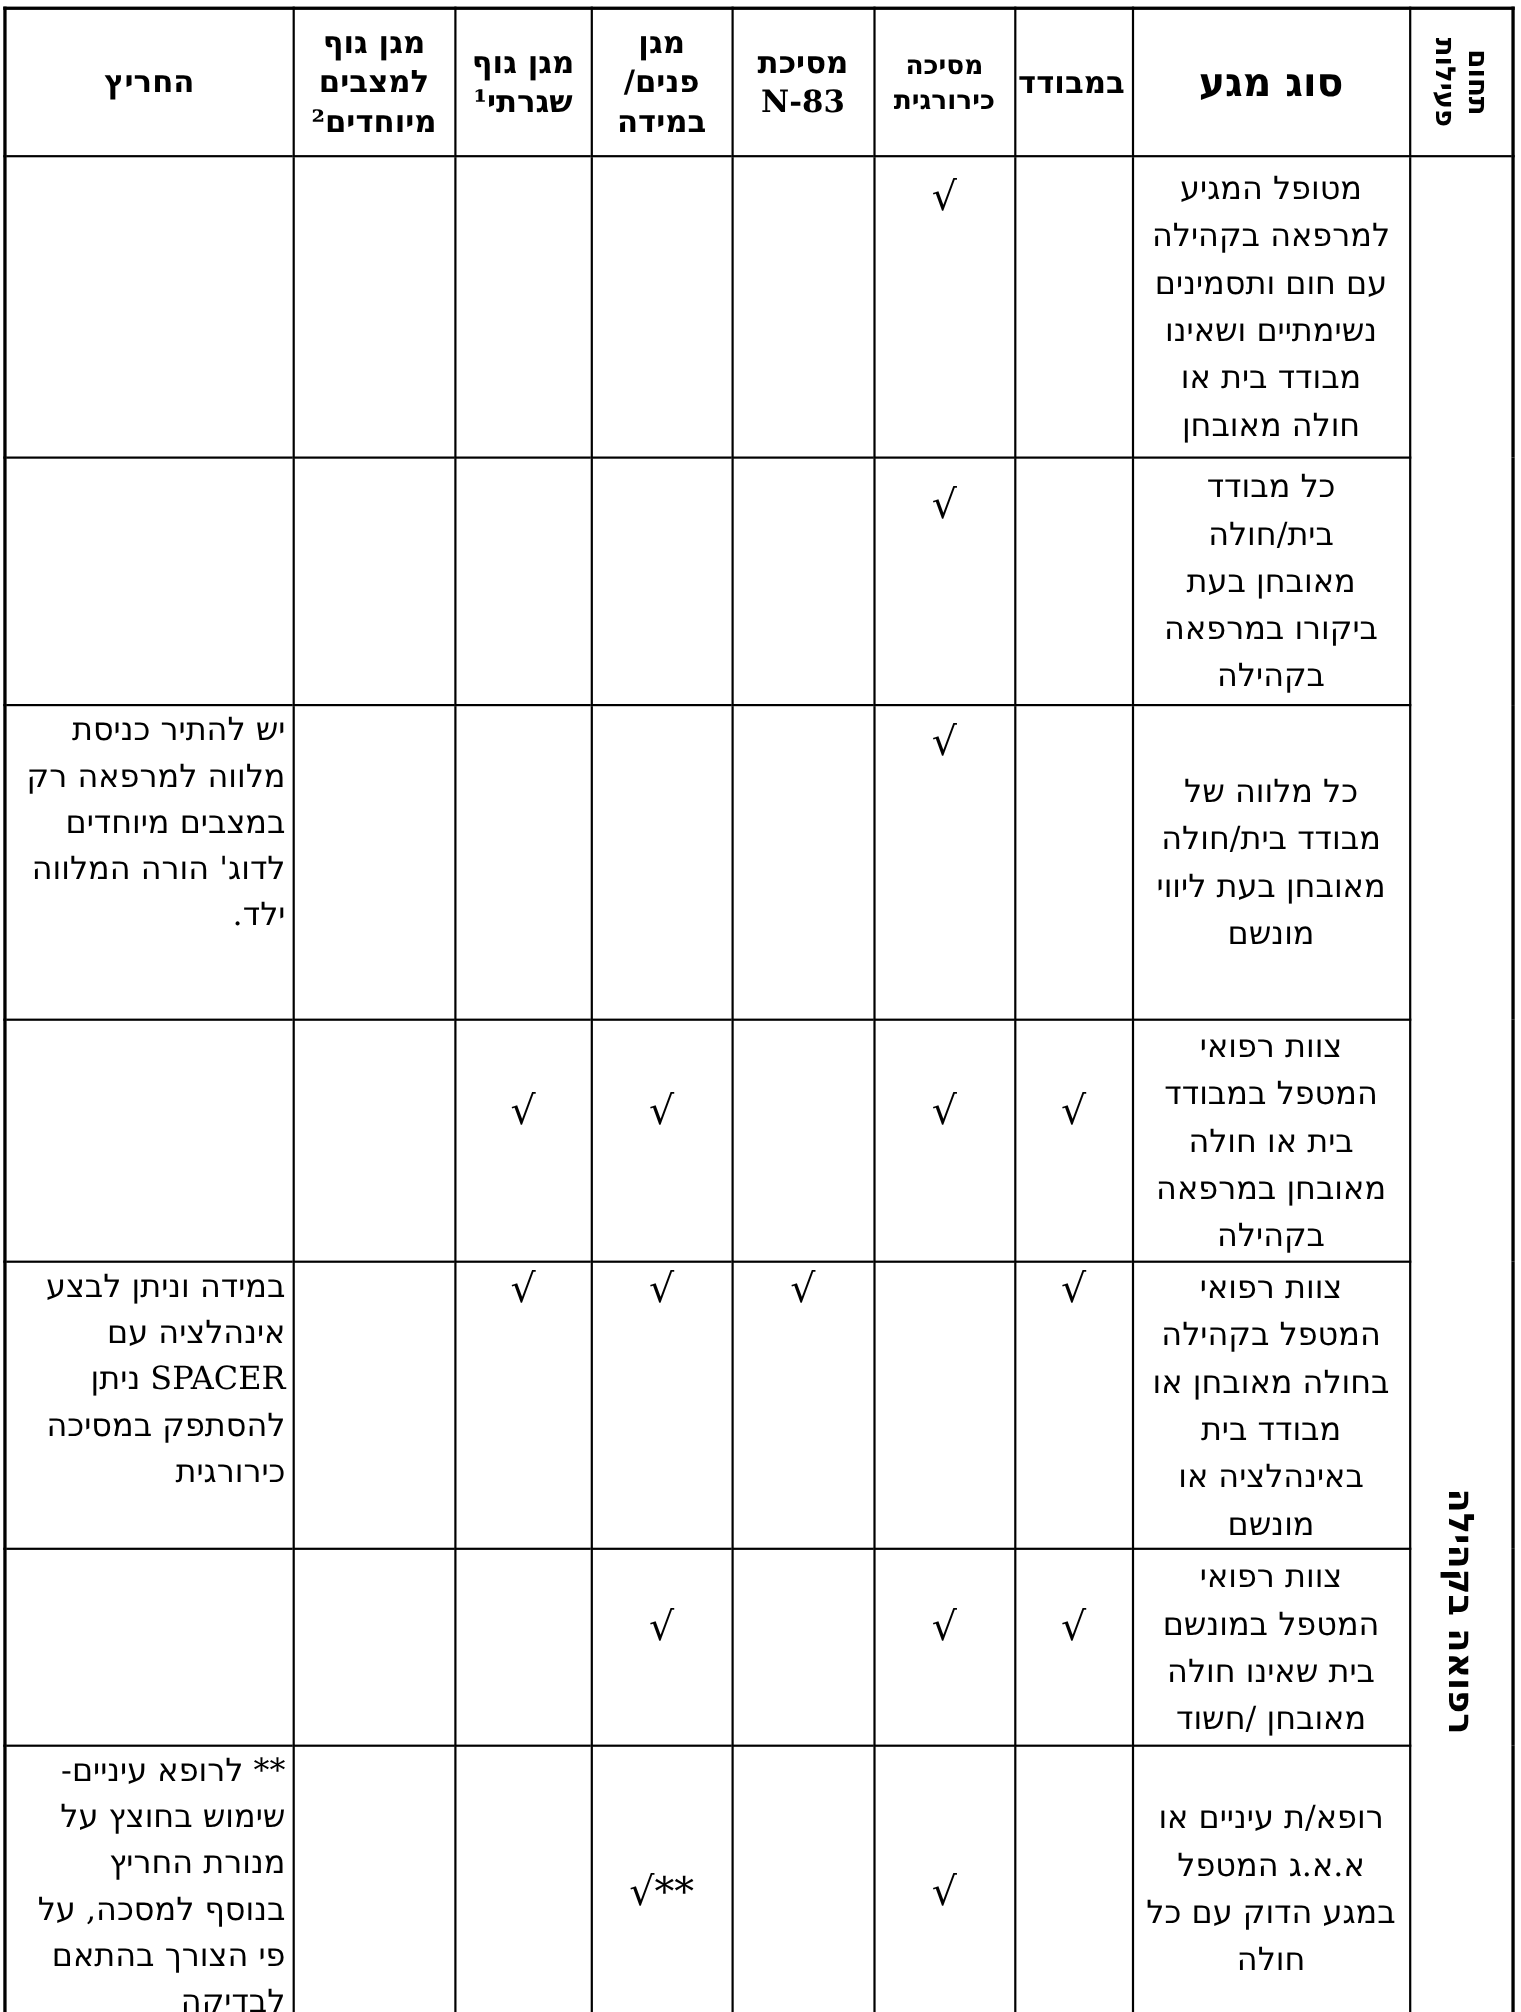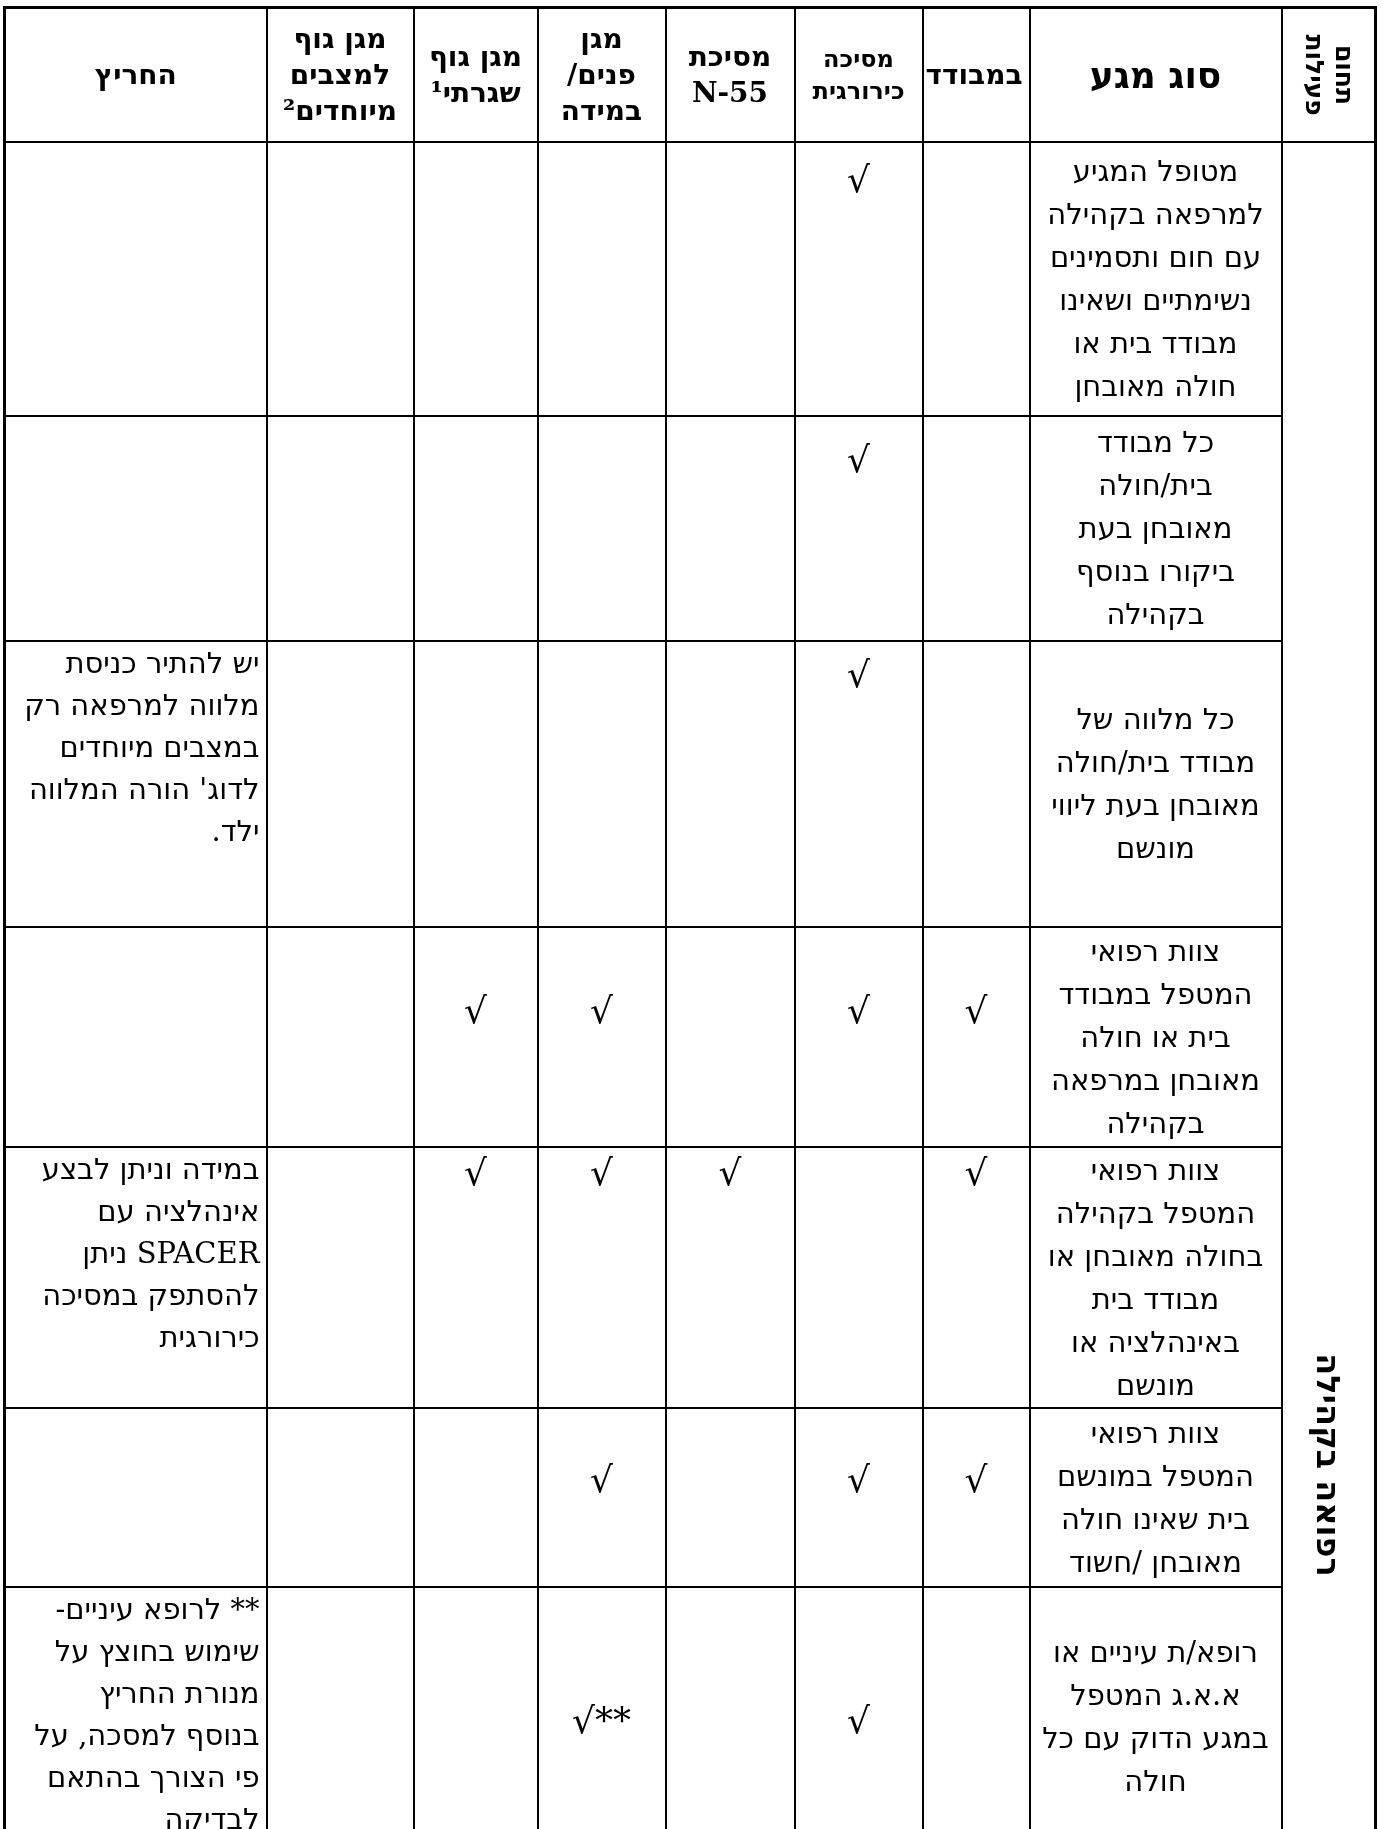--- a/index.html
+++ b/index.html
@@ -99,21 +99,21 @@
       <tr style="height:110px">
     <th class="vhead">
       <div class="vrot"><div>תחום
 פעילות</div></div>
     </th>
     <th class="big">סוג מגע</th>
     <th>במבודד</th>
     <th class="small">מסיכה
 כירורגית</th>
     <th>מסיכת
-N-55</th>
+N-83</th>
     <th>מגן
 פנים/
 במידה</th>
     <th>מגן גוף
 שגרתי¹</th>
     <th>מגן גוף
 למצבים
 מיוחדים²</th>
     <th>החריץ</th>
   </tr>
@@ -134,21 +134,21 @@
     <td class="chk"></td>
     <td class="chk"></td>
     <td class="chk"></td>
     <td class="notes"></td>
   </tr>
 
   <tr class="r2" style="height:225px">
     <td class="contact">כל מבודד
 בית/חולה
 מאובחן בעת
-ביקורו בנוסף
+ביקורו במרפאה
 בקהילה</td>
     <td class="chk"></td>
     <td class="chk">√</td>
     <td class="chk"></td>
     <td class="chk"></td>
     <td class="chk"></td>
     <td class="chk"></td>
     <td class="notes"></td>
   </tr>
 

